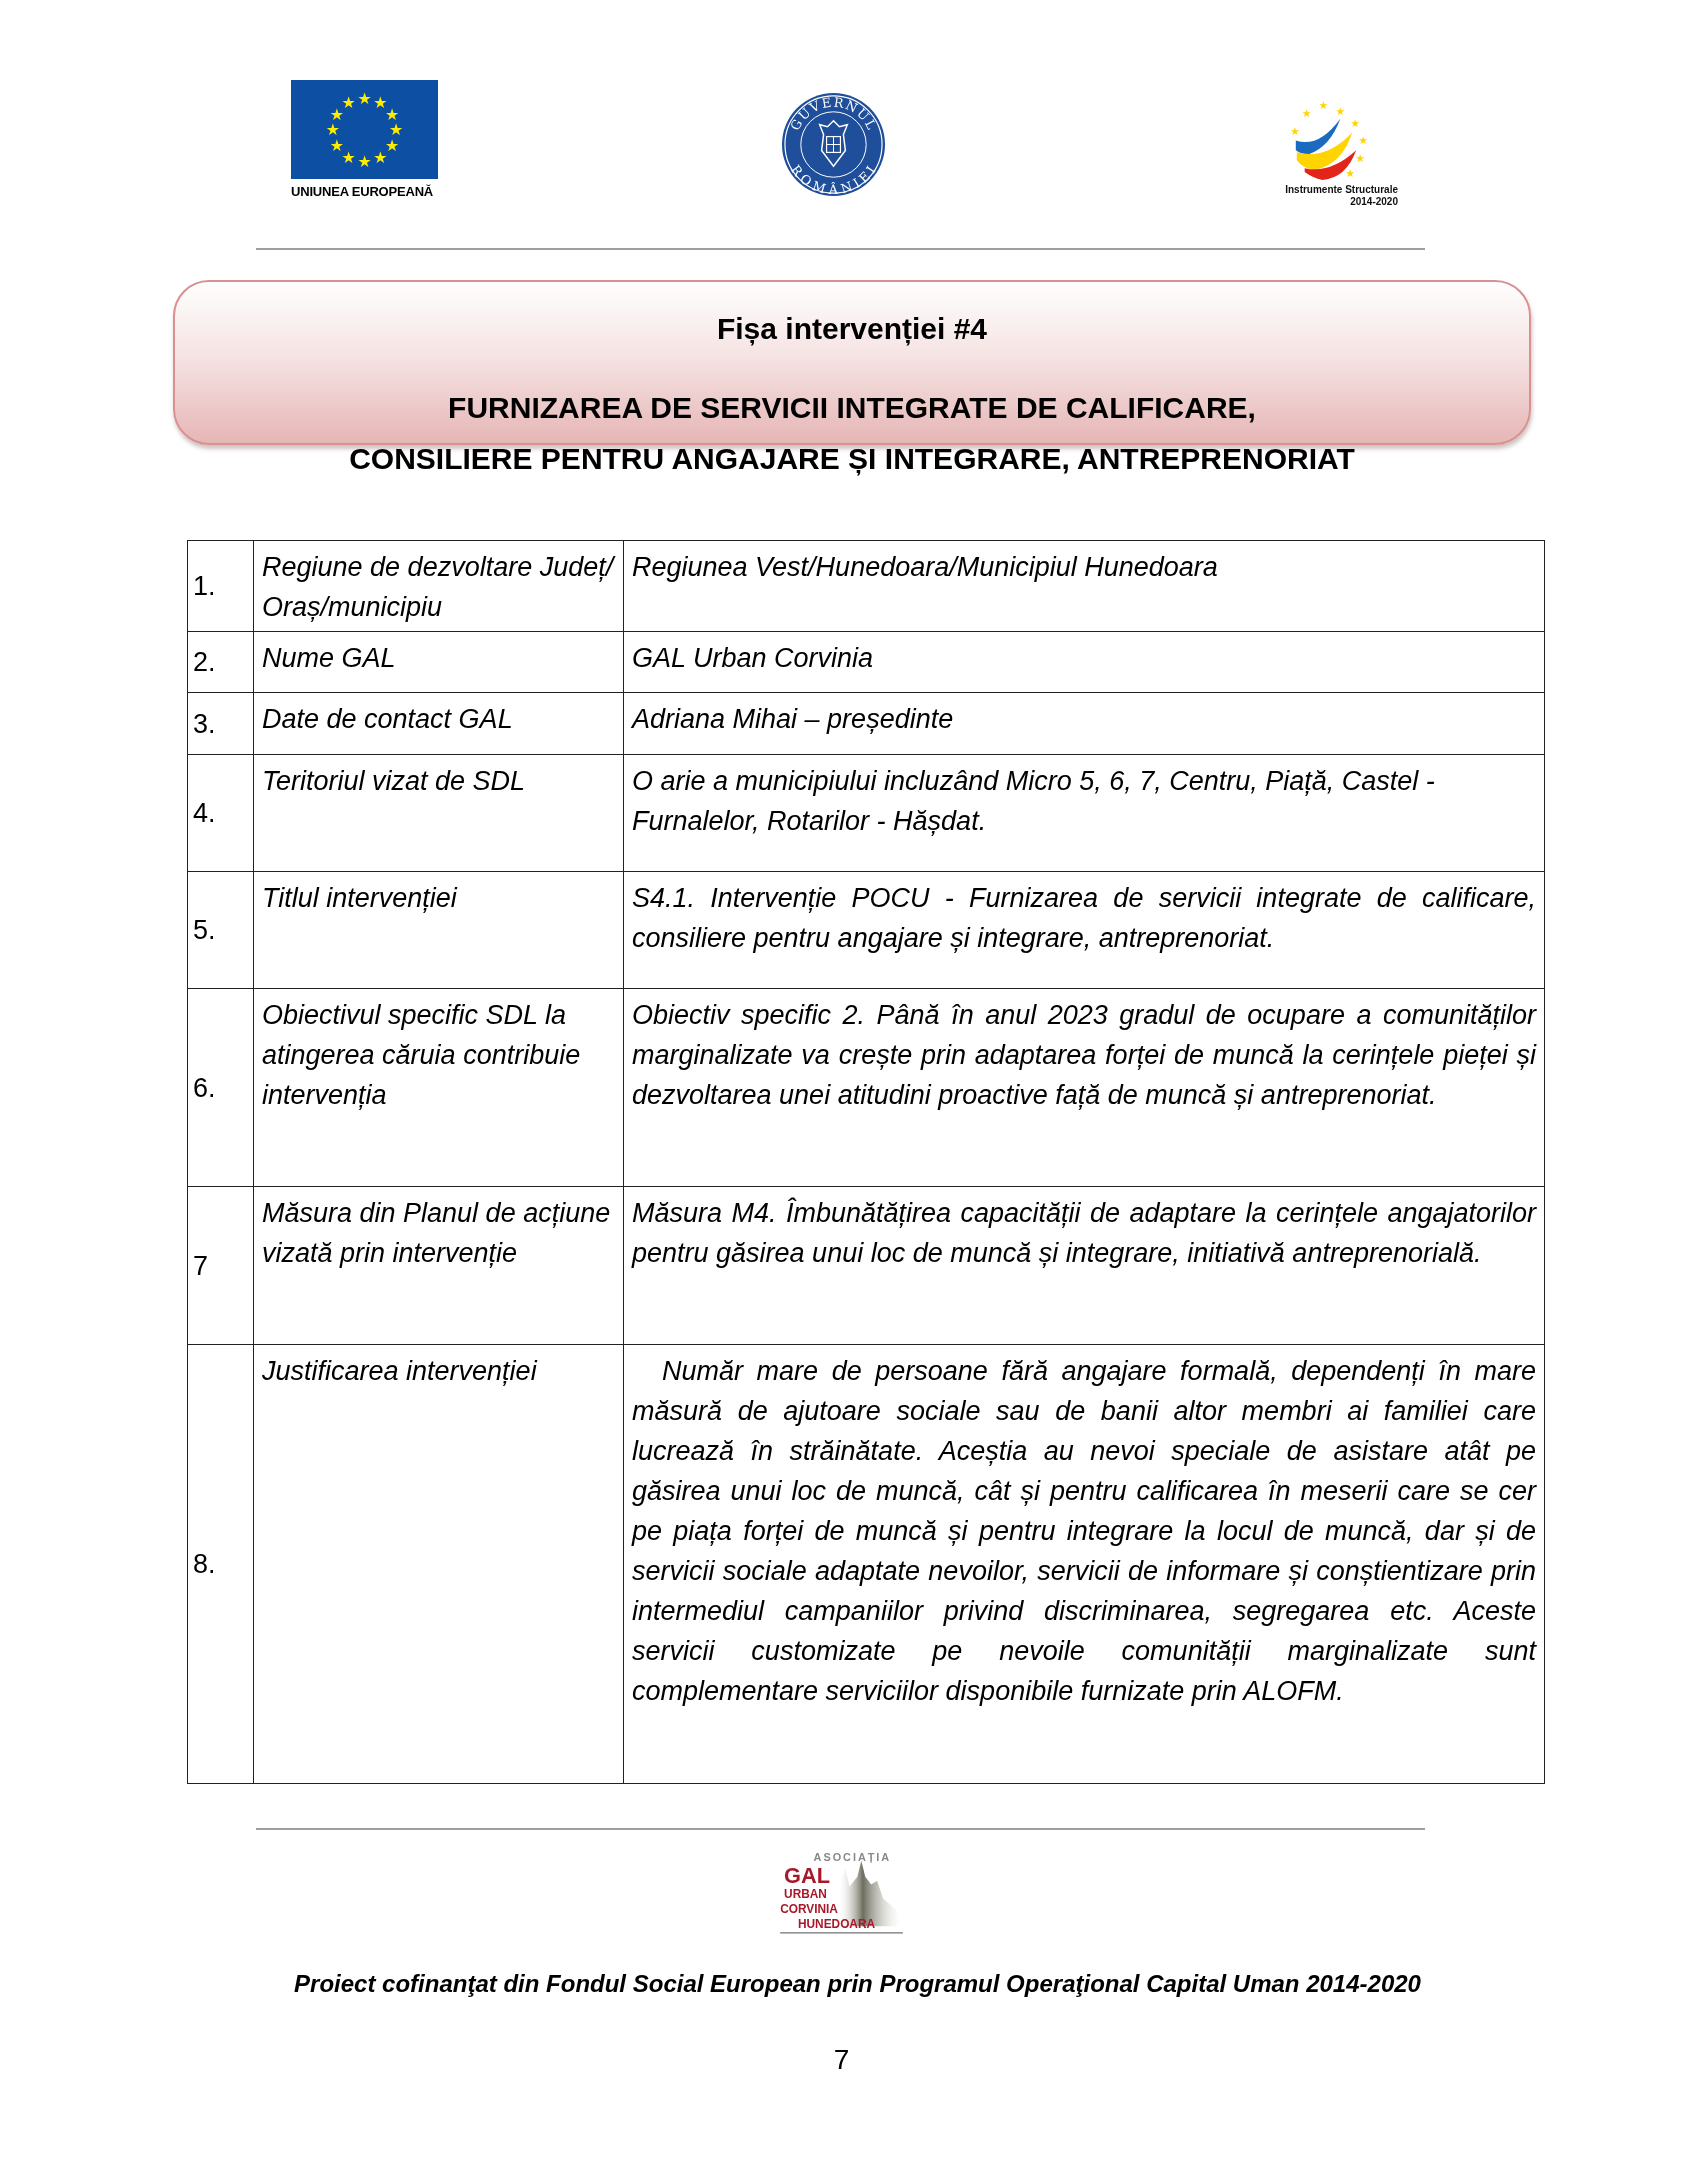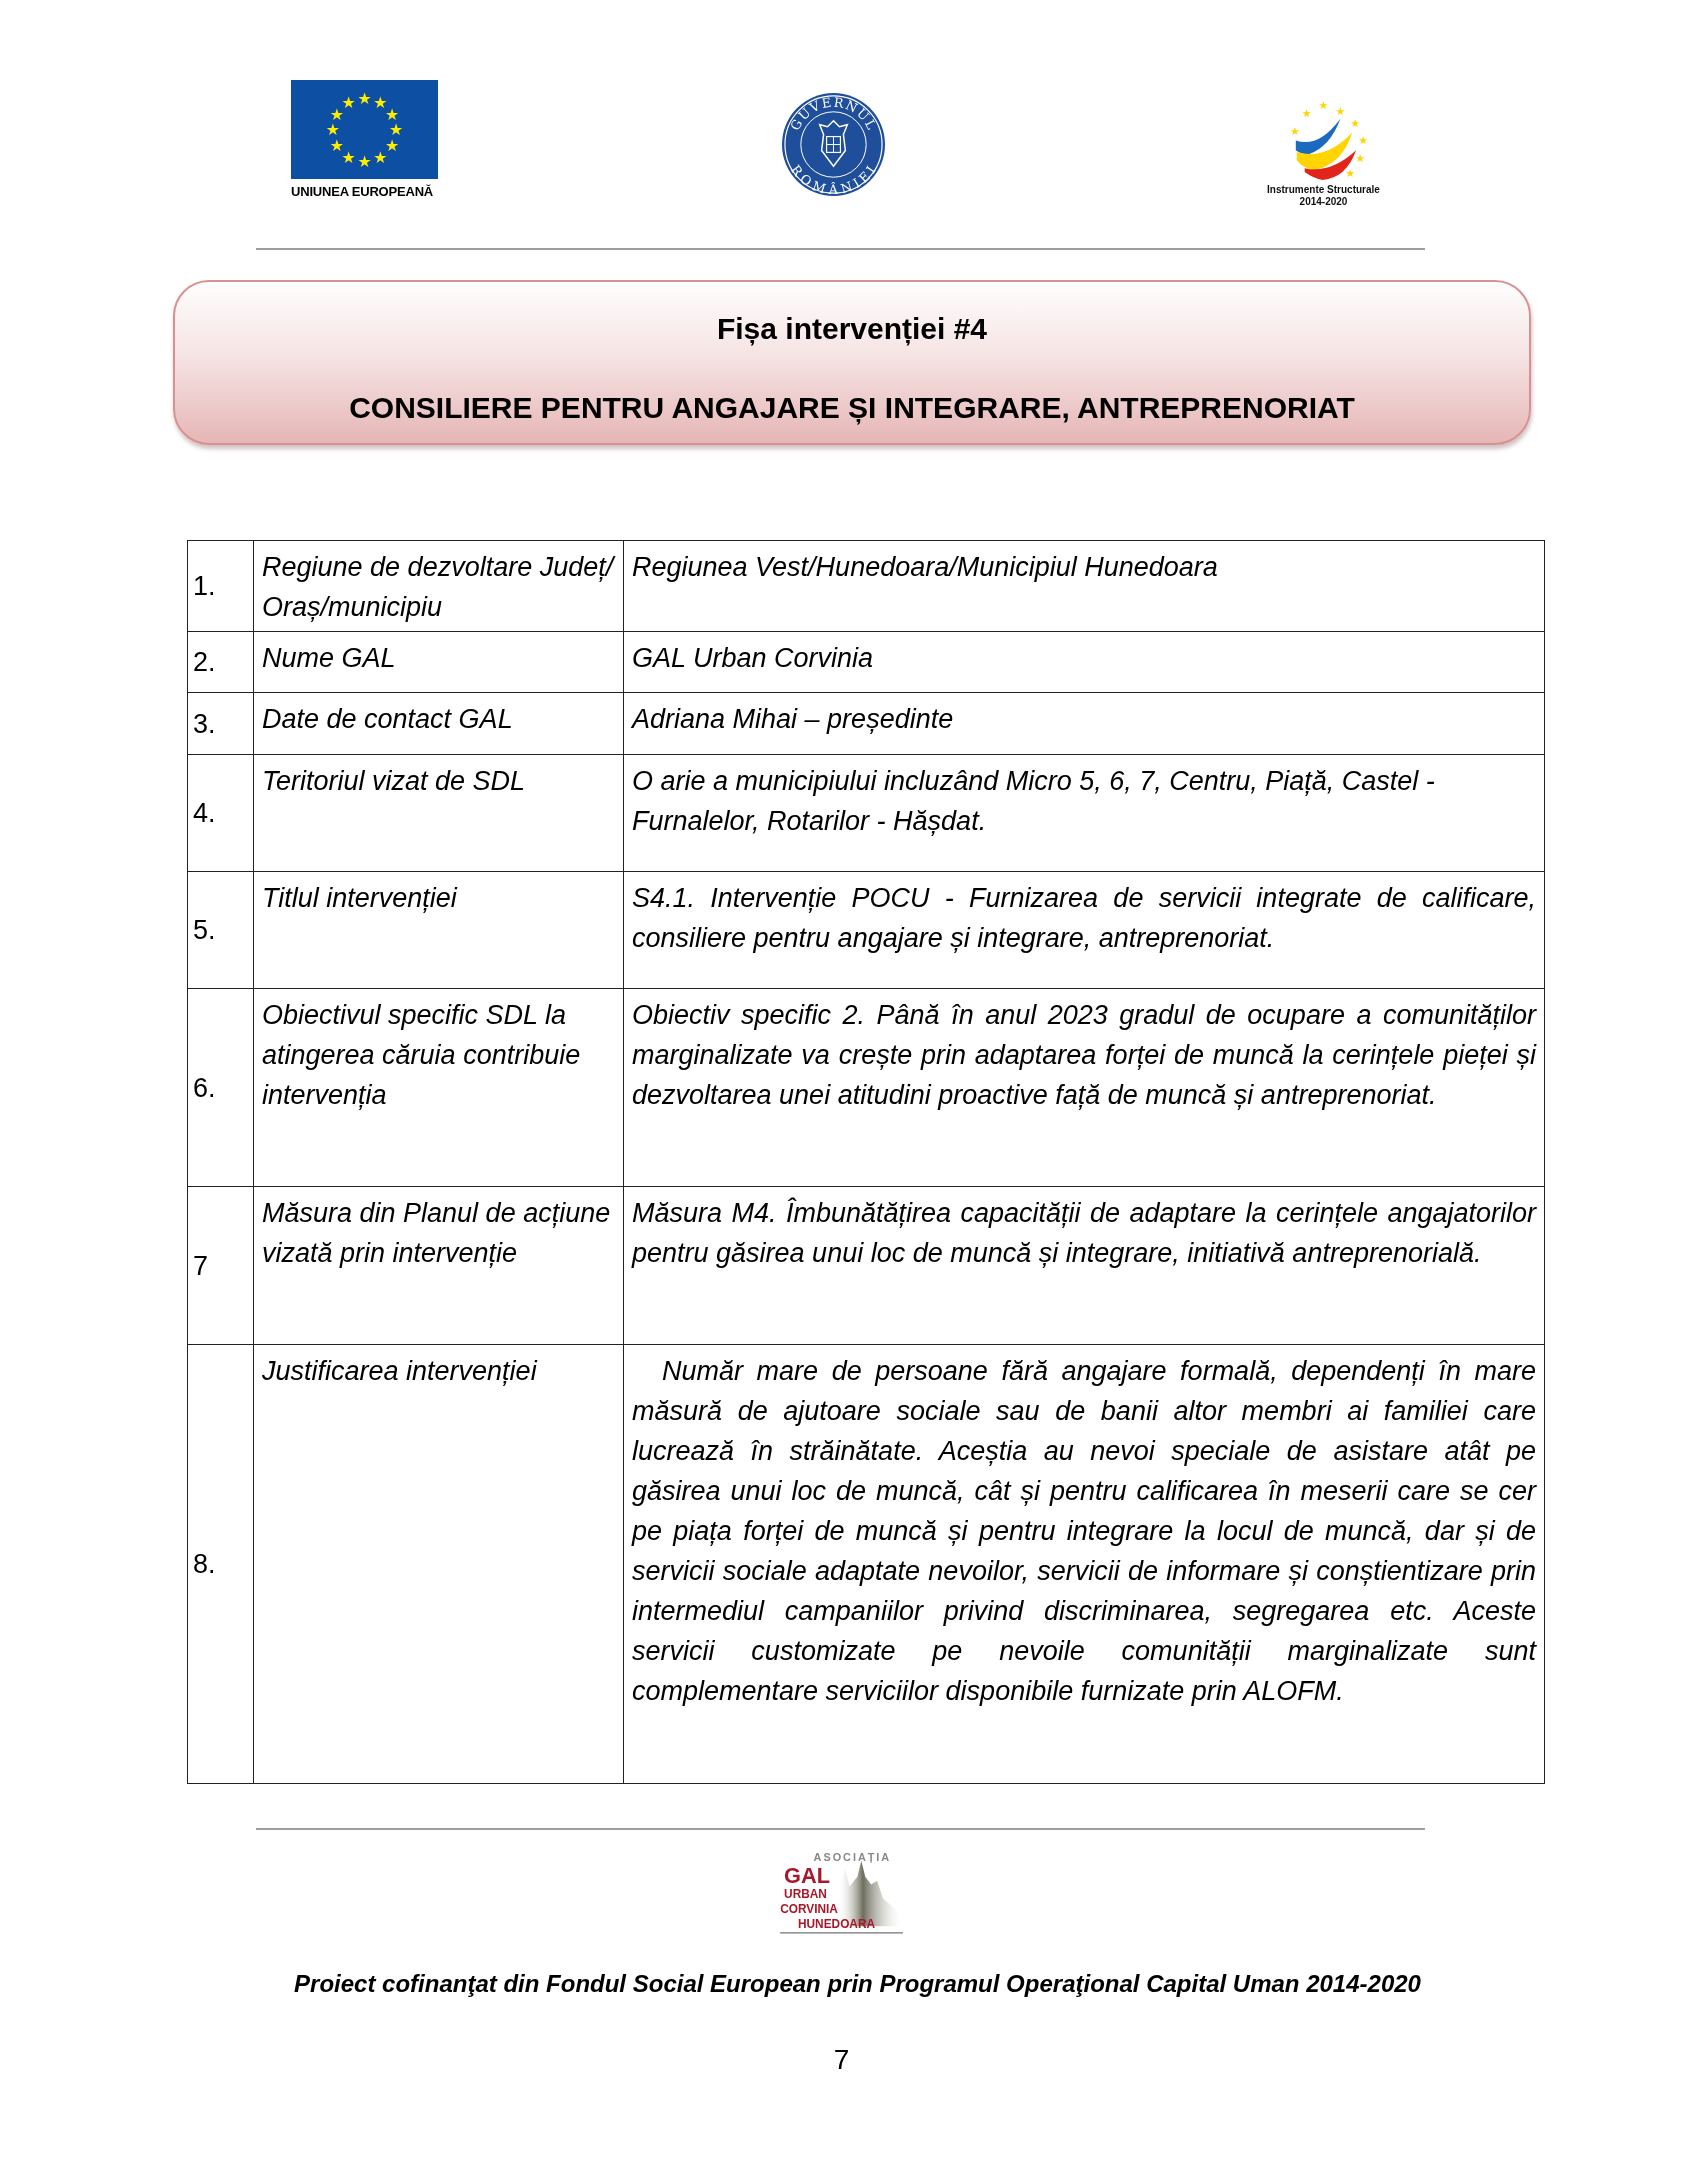--- a/index.html
+++ b/index.html
@@ -5,21 +5,21 @@
   * { box-sizing: border-box; margin: 0; padding: 0; }
   html, body { width: 1683px; height: 2178px; background: #ffffff; }
   body { position: relative; font-family: "Liberation Sans", "DejaVu Sans", sans-serif; color: #000; overflow: hidden; }
 
   
   .eu-logo { position: absolute; left: 291px; top: 80px; width: 147px; }
   .eu-flag { width: 147px; height: 99px; background: #0d4fa3; position: relative; }
   .eu-caption { margin-top: 5px; font-size: 13px; font-weight: bold; color: #000000; letter-spacing: -0.2px; white-space: nowrap; font-family: "Liberation Sans", sans-serif; }
   .gov-logo { position: absolute; left: 780px; top: 91px; width: 107px; height: 107px; }
   .is-logo { position: absolute; left: 1249px; top: 89px; width: 149px; text-align: center; }
-  .is-caption { font-size: 10px; font-weight: bold; line-height: 12px; color: #111; font-family: "Liberation Sans", sans-serif; }
+  .is-caption { font-size: 10px; font-weight: bold; line-height: 12px; color: #111; font-family: "Liberation Sans", sans-serif; text-align: right; }
 
   .hr { position: absolute; height: 2px; background: #9e9e9e; }
 
   
   .title-box {
     position: absolute; left: 173px; top: 280px; width: 1358px; height: 165px;
     border: 2px solid #d99090; border-radius: 36px;
     background: linear-gradient(#fefefe 0%, #f6e4e4 45%, #e6b6b6 100%);
     box-shadow: 1px 4px 4px rgba(120,80,80,0.35);
     text-align: center;
@@ -113,20 +113,21 @@
   </svg>
   <div class="is-caption">Instrumente Structurale</div>
   <div class="is-caption">2014-2020</div>
 </div>
 
 <div class="hr" style="left:256px; top:248px; width:1169px;"></div>
 
 <div class="title-box">
   <div class="t1">Fișa intervenției #4</div>
   <div class="t2">
+    <div>FURNIZAREA DE SERVICII INTEGRATE DE CALIFICARE,</div>
     <div>CONSILIERE PENTRU ANGAJARE ȘI INTEGRARE, ANTREPRENORIAT</div>
   </div>
 </div>
 
 <table class="info">
   <tbody>
       <tr style="height:91px;">
     <td class="num">1.</td>
     <td class="lbl">Regiune de dezvoltare Județ/ Oraș/municipiu</td>
     <td class="val left">Regiunea Vest/Hunedoara/Municipiul Hunedoara</td>

